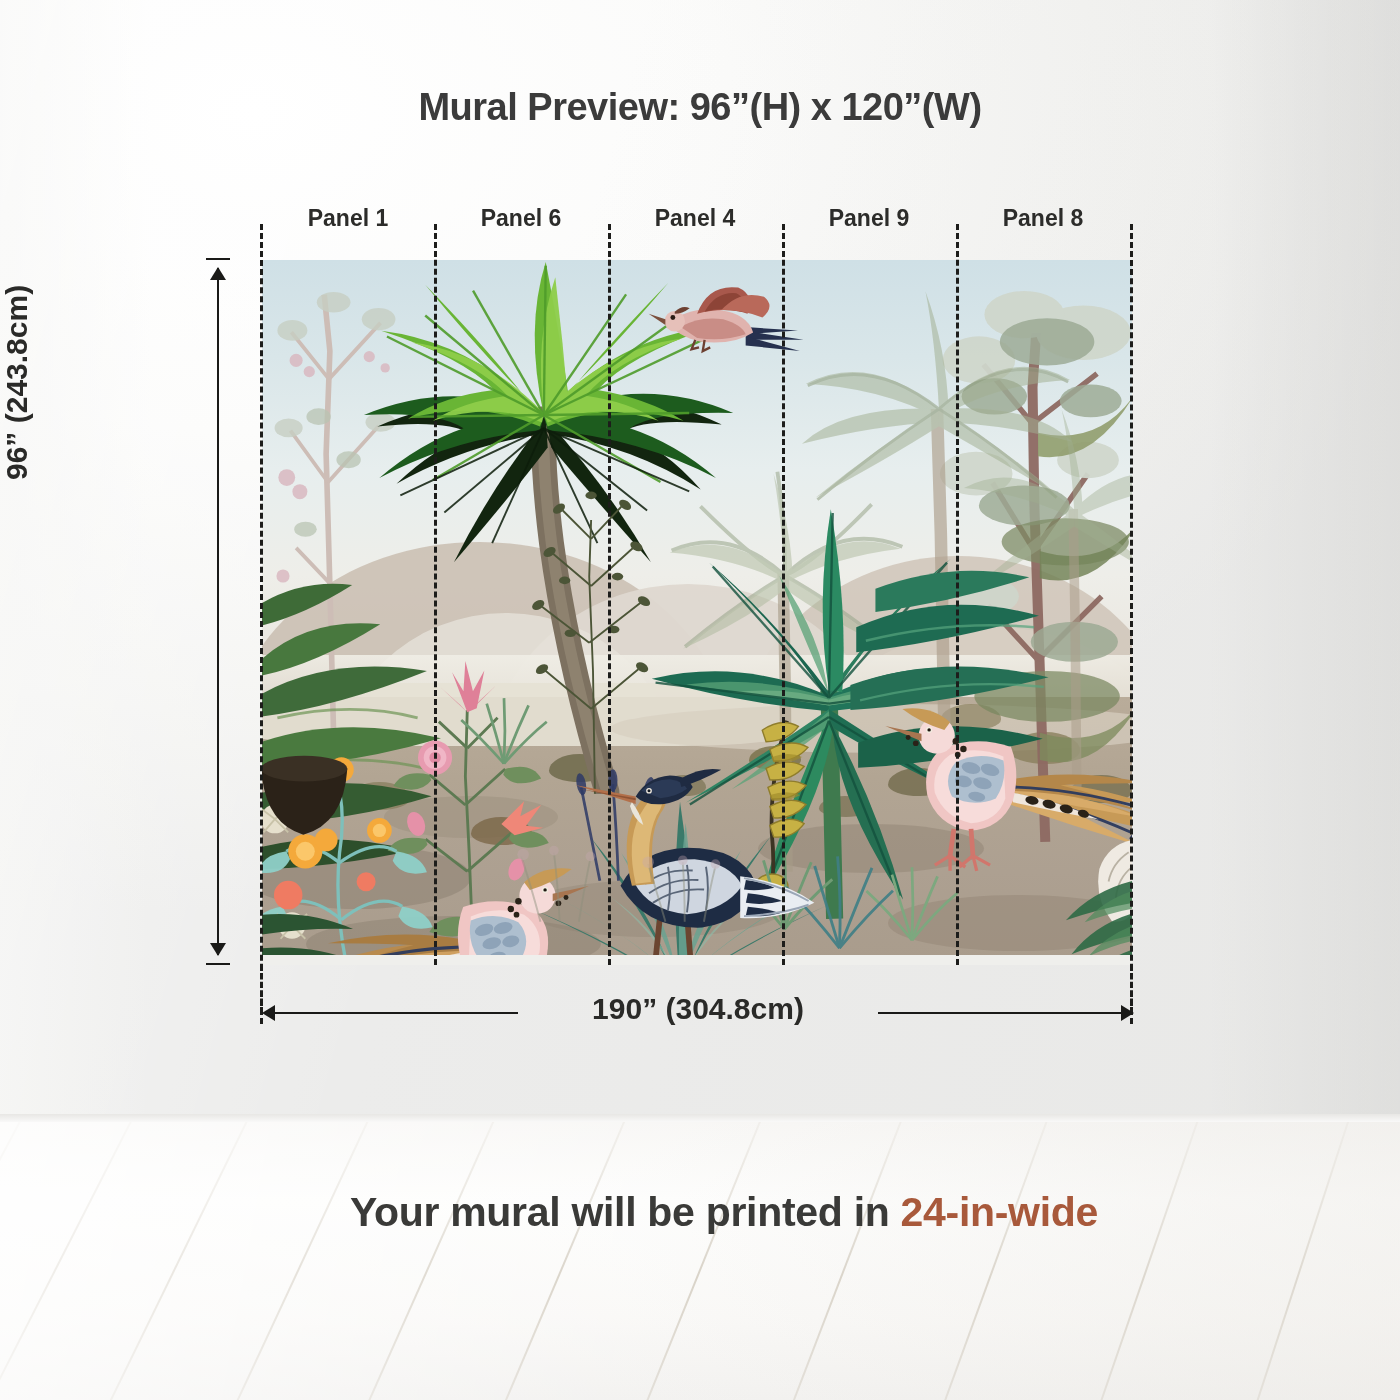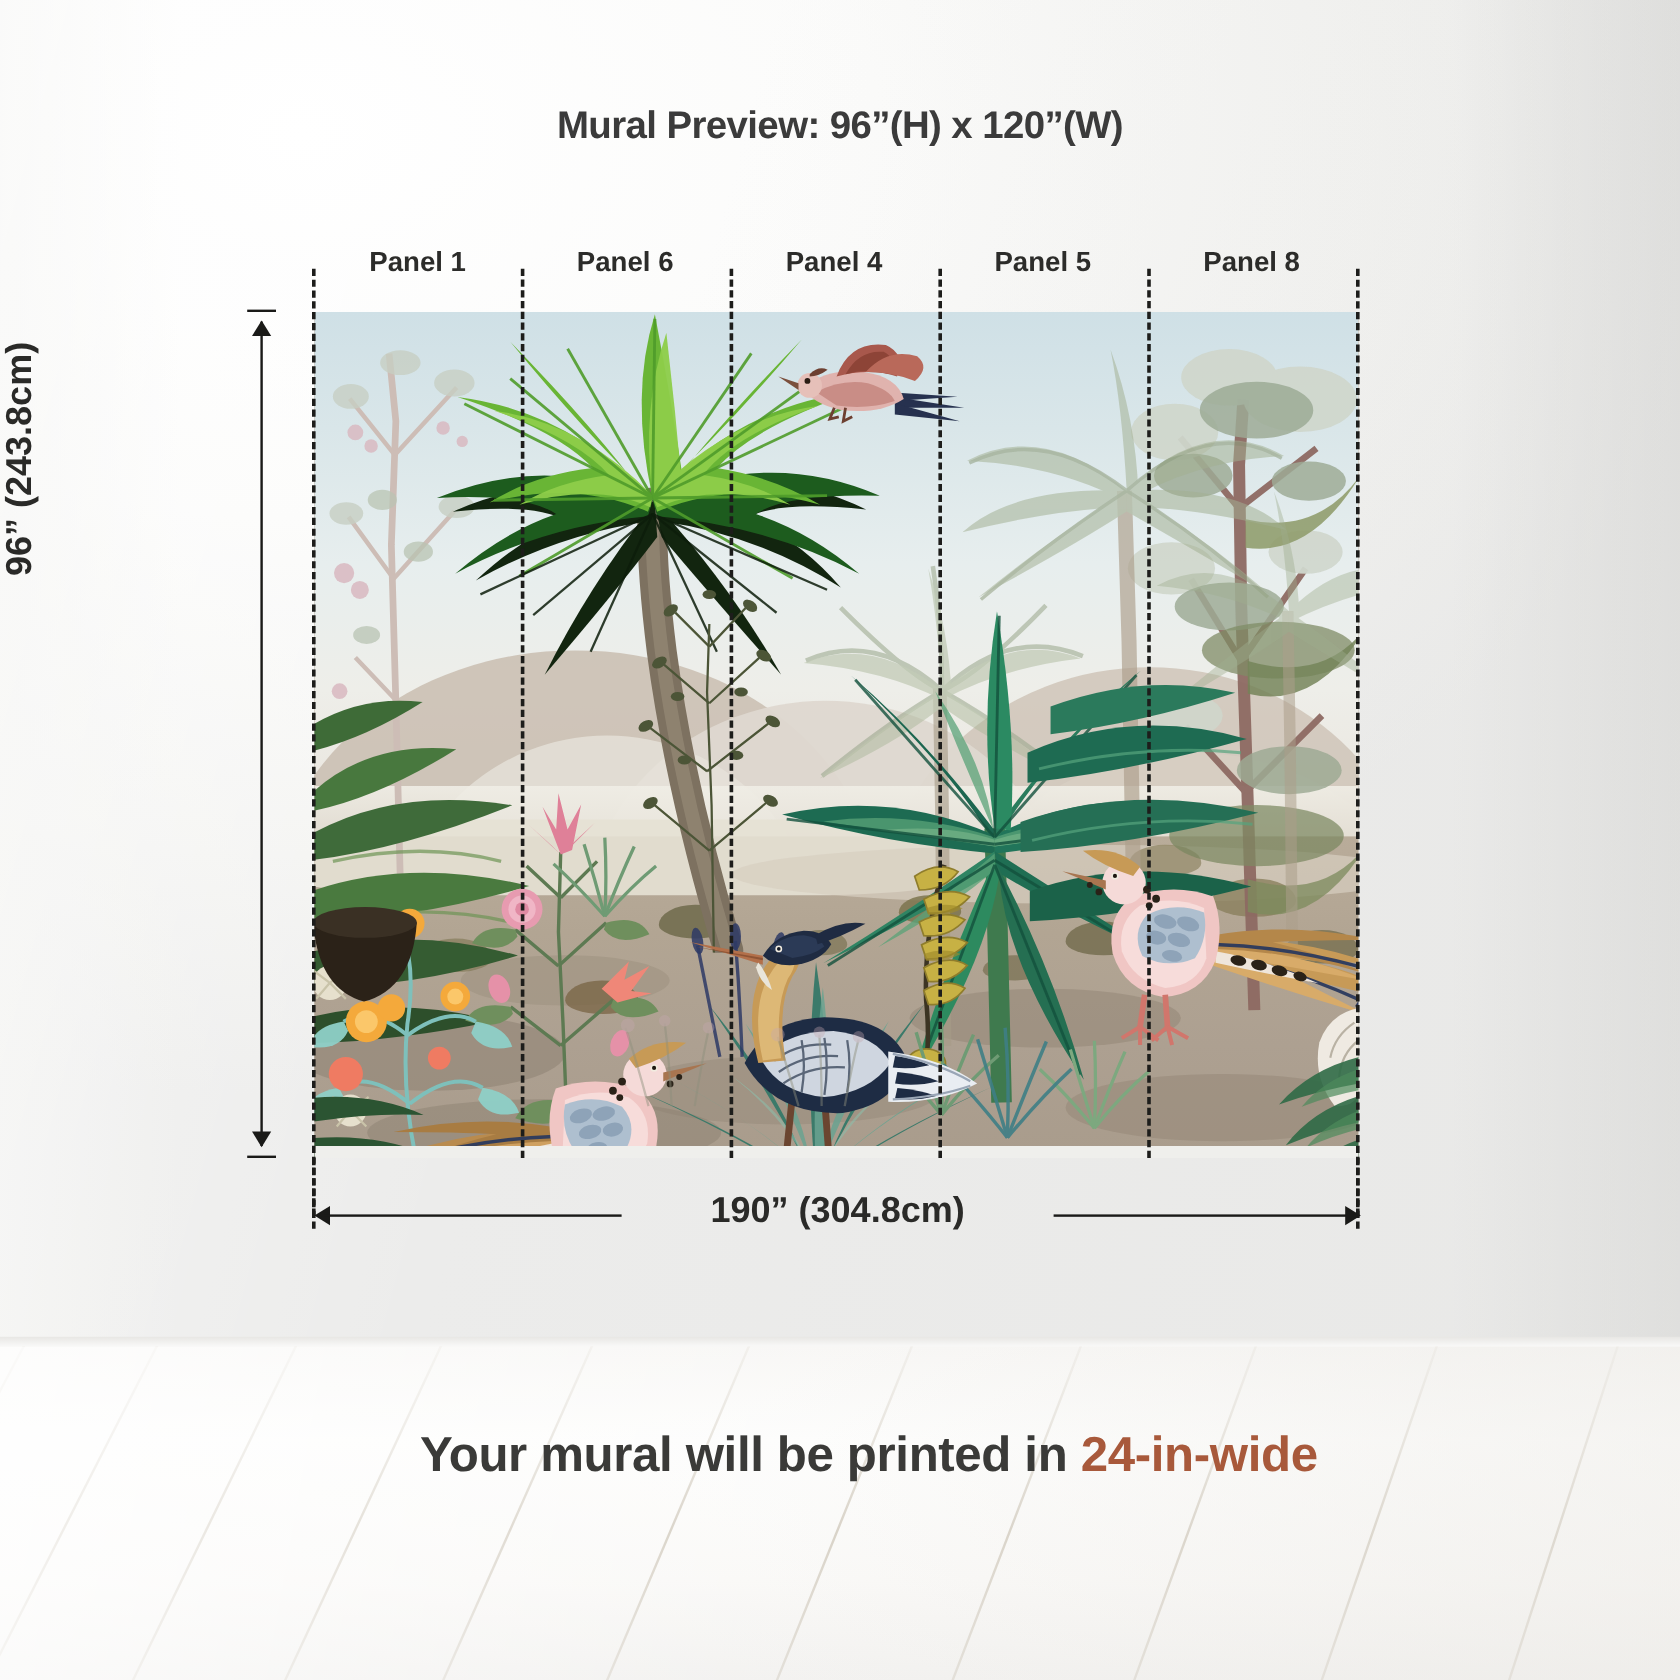--- a/index.html
+++ b/index.html
@@ -48,21 +48,21 @@
   }
   #skirting{
     position:absolute; left:0; top:1114px; width:1400px; height:10px;
     background:linear-gradient(to bottom,#e8e7e4,#fdfdfd);
   }
 
   
   #title{
     position:absolute; left:0; top:86px; width:1400px;
     text-align:center;
-    font-size:32px; font-weight:bold; letter-spacing:-.5px;
+    font-size:38px; font-weight:bold; letter-spacing:-.5px;
     color:#3b3b3b;
     text-shadow:0 1px 0 rgba(255,255,255,.7);
   }
 
   
   #caption{
     position:absolute; left:0; top:1186px; width:1400px;
     text-align:center; line-height:1.28;
     font-size:41px; font-weight:bold; color:#3a3a38;
     letter-spacing:-.3px;
@@ -939,21 +939,21 @@
   <div class="pedge" style="left:-2px;"></div>
   <div class="pdiv" style="left:172px;"></div>
   <div class="pdiv" style="left:346px;"></div>
   <div class="pdiv" style="left:520px;"></div>
   <div class="pdiv" style="left:694px;"></div>
   <div class="pedge" style="left:868px;"></div>
 
   <div class="plabel" style="left:86px;">Panel 1</div>
   <div class="plabel" style="left:259px;">Panel 6</div>
   <div class="plabel" style="left:433px;">Panel 4</div>
-  <div class="plabel" style="left:607px;">Panel 5</div>
+  <div class="plabel" style="left:607px;">Panel 9</div>
   <div class="plabel" style="left:781px;">Panel 8</div>
 </div>
 
 <div id="vdim">
   <div class="cap capT"></div>
   <div class="line"></div>
   <div class="arrowT"></div>
   <div class="arrowB"></div>
   <div class="cap capB"></div>
 </div>

